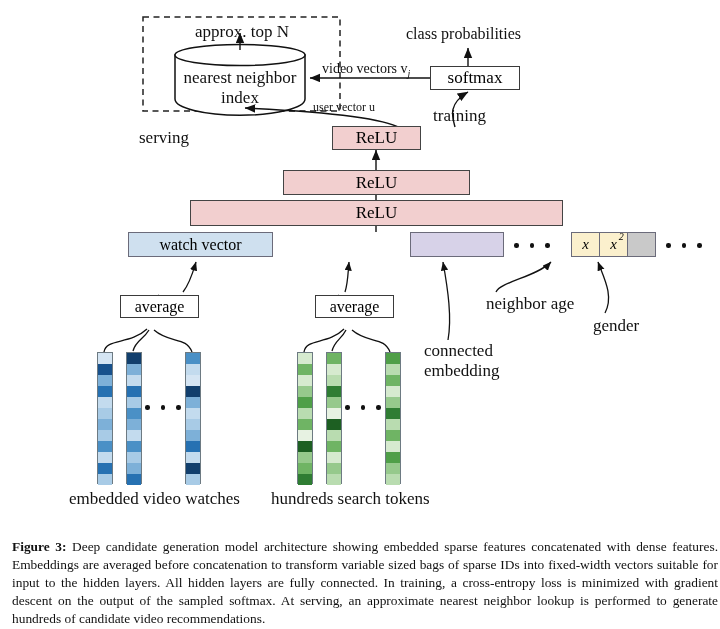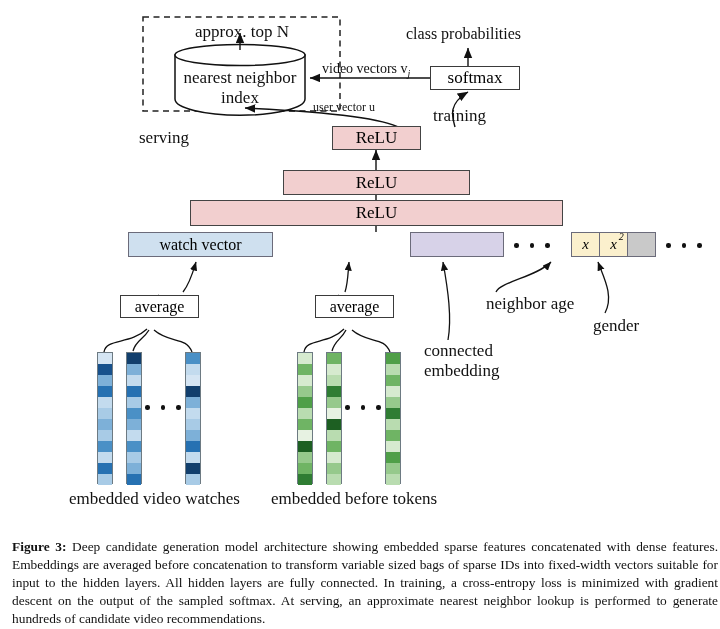--- a/index.html
+++ b/index.html
@@ -265,21 +265,21 @@
   <div class="dots" style="left:345px;top:405px;">
     <span></span>
       <span></span>
       <span></span>
   </div>
 
   <div class="lbl" style="left:69px;top:489px;font-size:17px;">
     <span>embedded video watches</span>
   </div>
   <div class="lbl" style="left:271px;top:489px;font-size:17px;">
-    <span>embedded before tokens</span>
+    <span>hundreds search tokens</span>
   </div>
 
 </div>
 
 <div id="caption">
   <b>Figure 3:</b>
   <span>Deep candidate generation model architecture showing embedded sparse features concatenated with dense features. Embeddings are averaged before concatenation to transform variable sized bags of sparse IDs into fixed-width vectors suitable for input to the hidden layers. All hidden layers are fully connected. In training, a cross-entropy loss is minimized with gradient descent on the output of the sampled softmax. At serving, an approximate nearest neighbor lookup is performed to generate hundreds of candidate video recommendations.</span>
 </div>
 
 </body></html>

